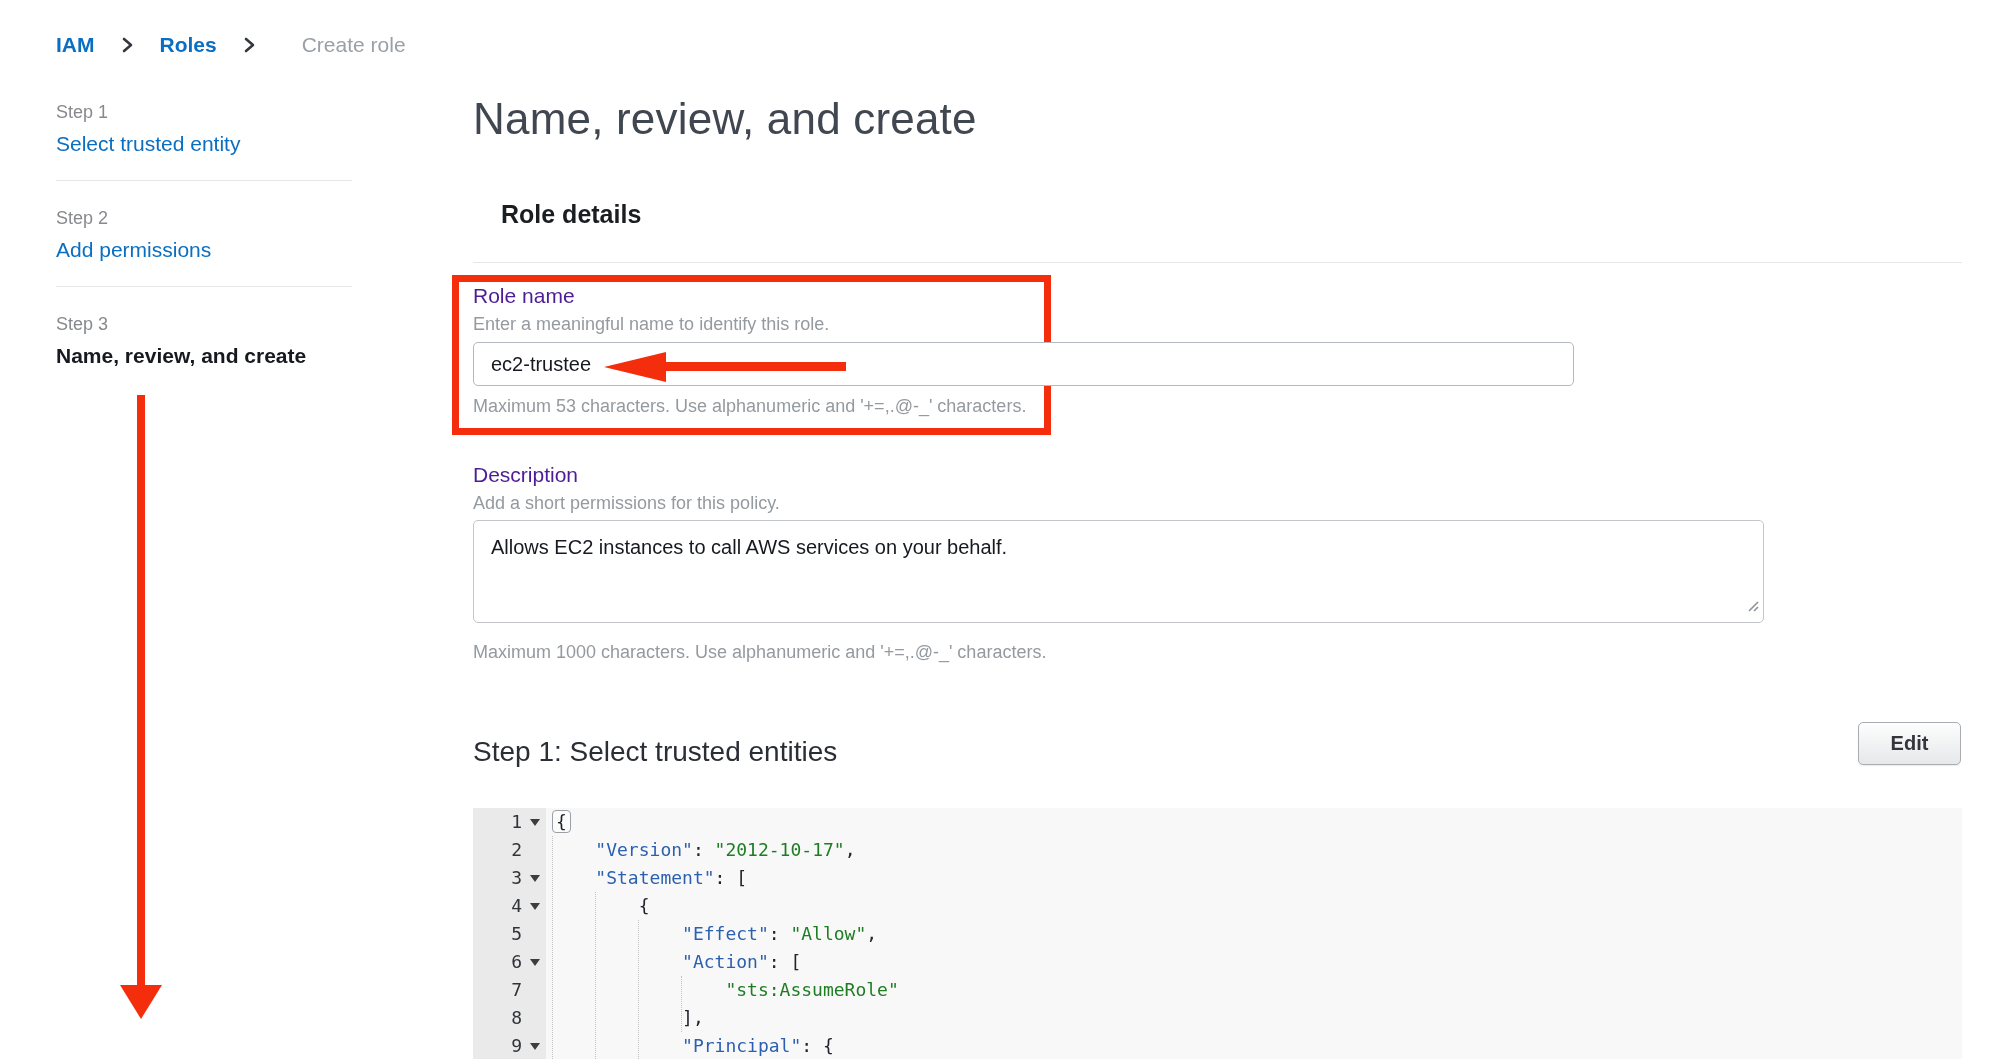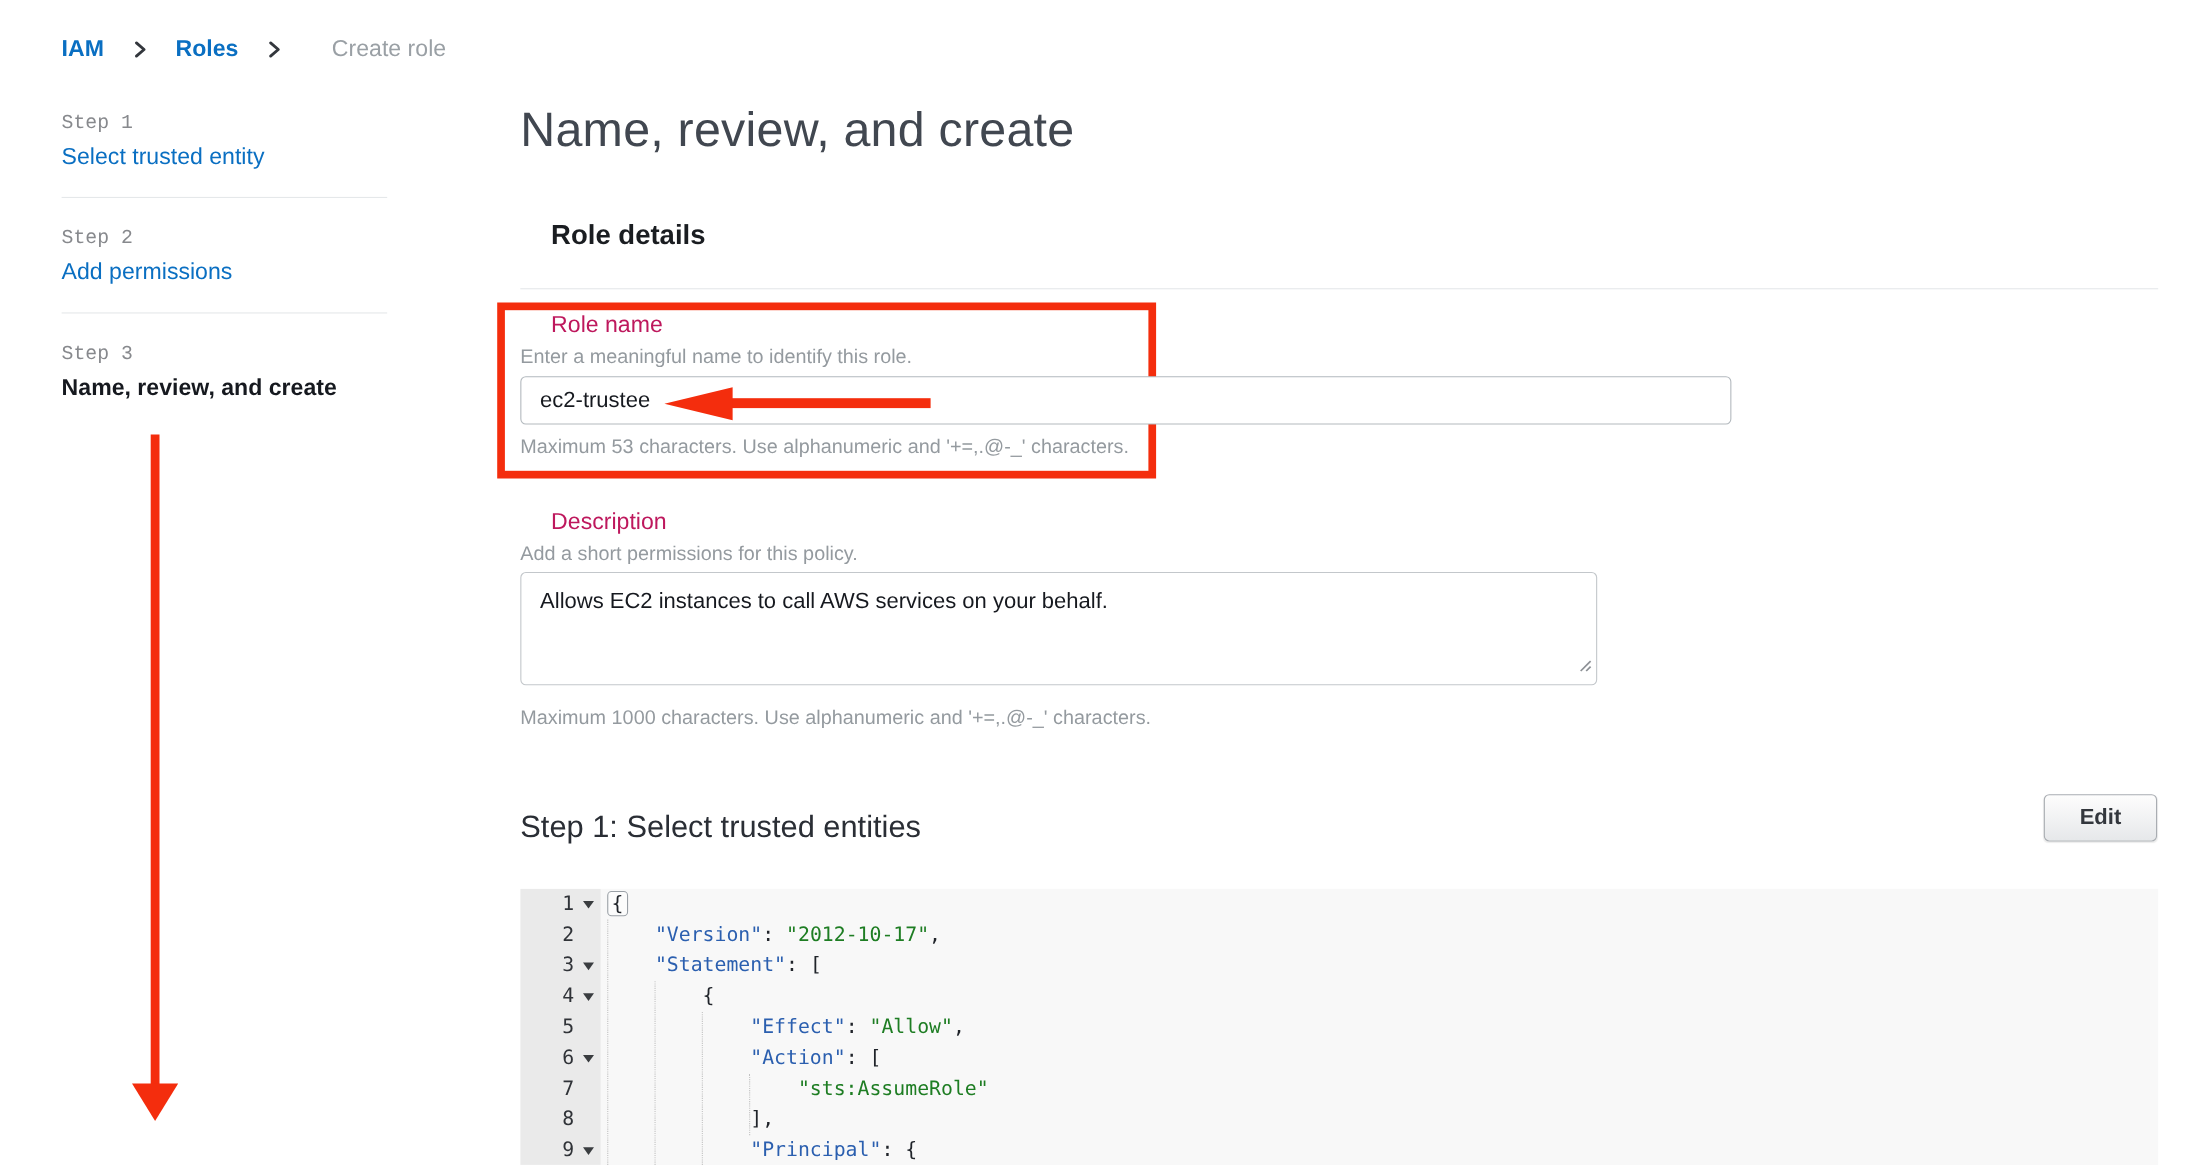--- a/index.html
+++ b/index.html
@@ -22,46 +22,46 @@
   .breadcrumb a{color:var(--link);text-decoration:none;cursor:pointer;font-weight:bold;}
   .breadcrumb .current{color:#9aa0a5;margin-left:20px;}
   .chev{display:inline-flex;align-items:center;}
   .chev svg{display:block;}
 
   
   .sidebar{position:absolute;left:56px;top:102px;width:296px;}
   .step-block{padding:27px 0 24px 0;border-bottom:1px solid var(--divider);}
   .step-block:first-child{padding-top:0;}
   .step-block:last-child{border-bottom:none;}
-  .step-label{font-size:18px;color:var(--gray-label);margin-bottom:9px;font-family:Liberation Mono, monospace;}
+  .step-label{font-size:18px;color:var(--gray-label);margin-bottom:9px;}
   .step-title-link{font-size:21px;color:var(--link);text-decoration:none;cursor:pointer;display:inline-block;}
   .step-title-current{font-size:21px;color:#16191f;font-weight:bold;}
 
   
   .v-arrow-shaft{position:absolute;left:137px;top:395px;width:8px;height:591px;background:var(--red);}
   .v-arrow-head{position:absolute;left:120px;top:985px;width:0;height:0;
     border-left:21px solid transparent;border-right:21px solid transparent;border-top:34px solid var(--red);}
   .red-box{position:absolute;left:452px;top:275px;width:599px;height:160px;border:7px solid var(--red);}
   .h-arrow-head{position:absolute;left:604px;top:352px;width:0;height:0;
     border-top:15px solid transparent;border-bottom:15px solid transparent;border-right:62px solid var(--red);}
   .h-arrow-shaft{position:absolute;left:664px;top:362px;width:182px;height:9px;background:var(--red);}
 
   
   .page-title{position:absolute;left:473px;top:94px;font-size:44px;font-weight:400;color:#414750;letter-spacing:.2px;}
   .section-h{position:absolute;left:473px;top:200px;font-size:25px;font-weight:bold;color:#1a1d21;margin-left:28px;}
   .rule{position:absolute;left:473px;top:262px;width:1489px;height:1px;background:var(--divider);}
 
-  .field-label{position:absolute;left:473px;font-size:21px;color:#be185d;margin-left:28px;}
+  .field-label{position:absolute;left:473px;font-size:21px;color:#4c1d95;}
   .field-help{position:absolute;left:473px;font-size:18px;color:var(--gray-help);}
   .field-constraint{position:absolute;left:473px;font-size:18px;color:var(--gray-help);}
 
   .text-input{position:absolute;left:473px;top:342px;width:1101px;height:44px;background:#fff;
     border:1px solid #b3b9be;border-radius:5px;font-family:"Liberation Sans",sans-serif;
     font-size:20px;color:#16191f;padding:0 17px;outline:none;}
-  .textarea-box{position:absolute;left:473px;top:520px;width:979px;height:103px;background:#fff;
+  .textarea-box{position:absolute;left:473px;top:520px;width:1291px;height:103px;background:#fff;
     border:1px solid #c3c7cb;border-radius:5px;font-size:20px;color:#16191f;padding:13px 17px;line-height:26px;}
   .resize-grip{position:absolute;right:3px;bottom:3px;}
 
   .step1-h{position:absolute;left:473px;top:736px;font-size:28px;font-weight:400;color:#2a2e35;}
   .edit-btn{position:absolute;left:1858px;top:722px;width:103px;height:43px;
     background:linear-gradient(to bottom,#fdfdfd,#e6e8ea);border:1px solid #a9adb2;border-radius:5px;
     font-family:"Liberation Sans",sans-serif;font-size:20px;font-weight:bold;color:#33373d;cursor:pointer;
     box-shadow:0 1px 1px rgba(0,0,0,.08);}
 
   

